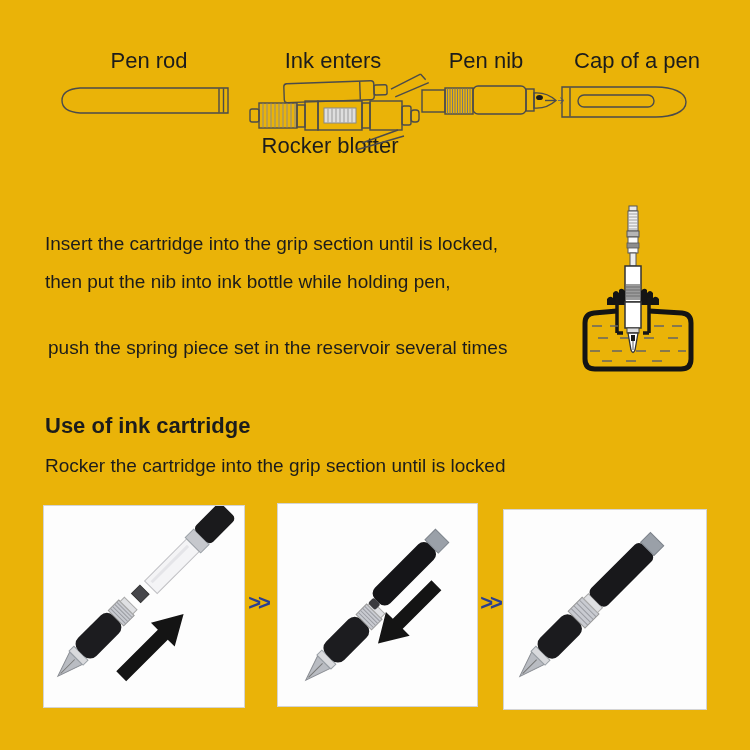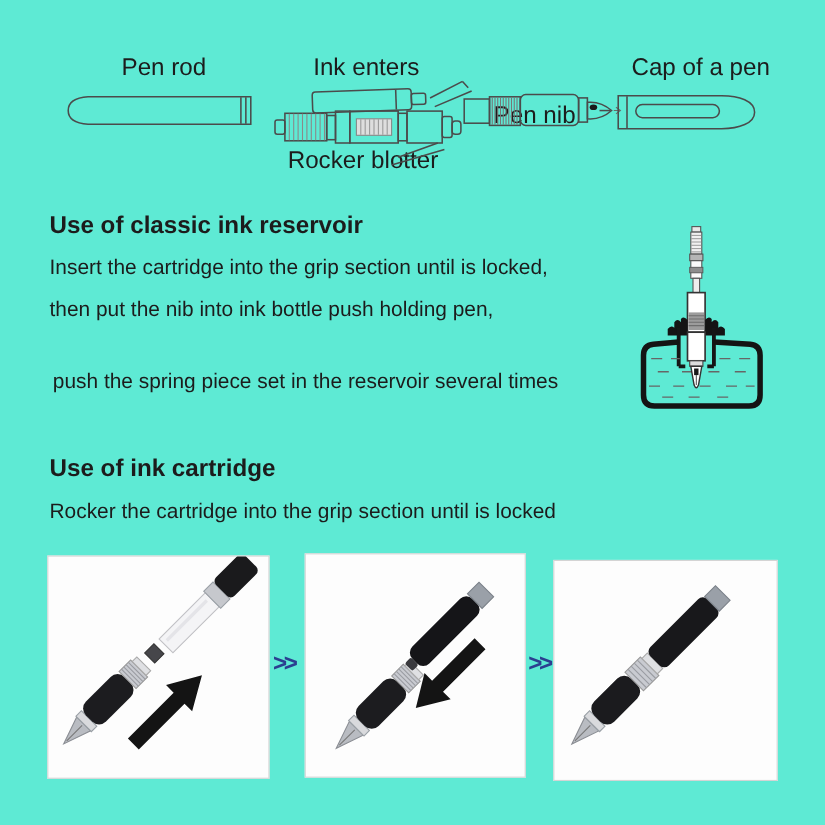--- a/index.html
+++ b/index.html
@@ -1,35 +1,35 @@
 <!DOCTYPE html>
 <html><head>
 <meta charset="utf-8">
 <style>
   html,body{margin:0;padding:0;background:#f4f3e8;}
-  .page{position:relative;width:750px;height:750px;background:#5eead4;overflow:hidden;
+  .page{position:relative;width:750px;height:750px;background:#eab308;overflow:hidden;
         font-family:"Liberation Sans",sans-serif;color:#1c1c1c;}
   .plabel{position:absolute;transform:translateX(-50%);font-size:22px;white-space:nowrap;}
   .heading{position:absolute;font-size:22px;font-weight:bold;white-space:nowrap;}
   .bodyline{position:absolute;font-size:19px;white-space:nowrap;}
   .photo{position:absolute;background:#fdfdfd;border:1px solid #d4d4d4;box-sizing:border-box;}
   .photo svg{width:100%;height:100%;display:block;}
   .sep{position:absolute;transform:translateX(-50%);width:40px;text-align:center;
        font-size:22px;font-weight:bold;color:#2b3f90;letter-spacing:-3px;white-space:nowrap;}
   svg{position:absolute;}
   .diag{stroke:#4b4b4b;stroke-width:1.4;fill:none;}
 </style>
 </head>
 <body>
 
 <div class="page">
 
   <span class="plabel" style="left:149px;top:48px;">Pen rod</span>
   <span class="plabel" style="left:333px;top:48px;">Ink enters</span>
-  <span class="plabel" style="left:486px;top:48px;margin-top:44px;">Pen nib</span>
+  <span class="plabel" style="left:486px;top:48px;">Pen nib</span>
   <span class="plabel" style="left:637px;top:48px;">Cap of a pen</span>
   <span class="plabel" style="left:330px;top:133px;">Rocker blotter</span>
 
   <svg style="left:0;top:70px;" width="750" height="110" viewBox="0 0 750 110">
 
     <g>
       <path class="diag" d="M80,18 H228 V43 H80 C66,42 62,37 62,30.5 C62,24 66,19 80,18 Z"></path>
       <line class="diag" x1="219" y1="18.5" x2="219" y2="42.5"></line>
       <line class="diag" x1="223.5" y1="18.5" x2="223.5" y2="42.5"></line>
     </g>
@@ -69,23 +69,22 @@
       <path stroke="#6a6a6a" stroke-width="1" fill="none" d="M558,30.5 L564,30.5 M560,27.5 L564,30.5 L560,33.5"></path>
     </g>
 
     <g>
       <path class="diag" d="M562,17 H656 C672,17 686,22 686,32 C686,42 672,47 656,47 H562 Z"></path>
       <line class="diag" x1="570" y1="17.5" x2="570" y2="46.5"></line>
       <rect class="diag" x="578" y="25" width="76" height="12" rx="6"></rect>
     </g>
   </svg>
 
-  <div class="heading" style="left:45px;top:192px;">Use of classic ink reservoir</div>
   <div class="bodyline" style="left:45px;top:233px;">Insert the cartridge into the grip section until is locked,</div>
-  <div class="bodyline" style="left:45px;top:271px;">then put the nib into ink bottle push holding pen,</div>
+  <div class="bodyline" style="left:45px;top:271px;">then put the nib into ink bottle while holding pen,</div>
   <div class="bodyline" style="left:48px;top:309px;margin-top:28px;">push the spring piece set in the reservoir several times</div>
 
   <svg style="left:572px;top:198px;" width="132" height="185" viewBox="0 0 132 185">
     <g>
       <rect x="57" y="8" width="8" height="5" fill="#e8e8e8" stroke="#555" stroke-width="1"></rect>
       <rect x="56" y="13" width="10" height="20" fill="#f0f0f0" stroke="#555" stroke-width="1"></rect>
       <path stroke="#8d8d8d" stroke-width="0.8" d="M56.5,16H65.5 M56.5,19H65.5 M56.5,22H65.5 M56.5,25H65.5 M56.5,28H65.5 M56.5,31H65.5"></path>
       <rect x="55" y="33" width="12" height="6" fill="#b5b5b5" stroke="#555" stroke-width="1"></rect>
       <rect x="56" y="39" width="10" height="16" fill="#fafafa" stroke="#555" stroke-width="1"></rect>
       <rect x="55" y="45" width="12" height="5" fill="#8d8d8d" stroke="#555" stroke-width="0.8"></rect>

